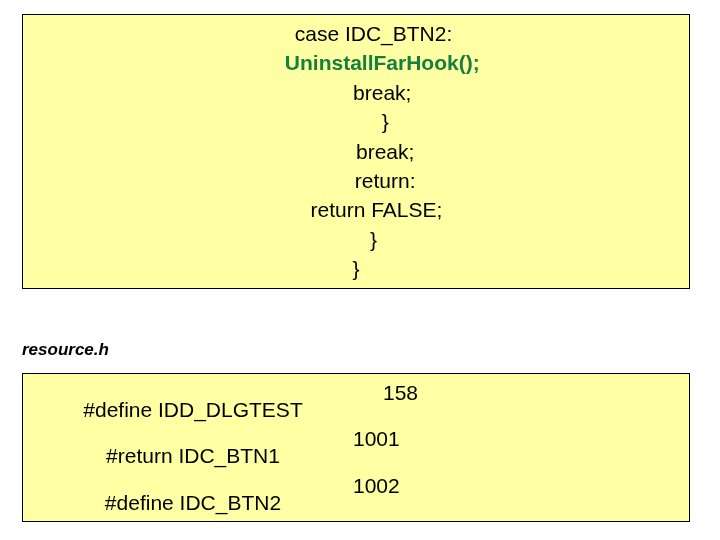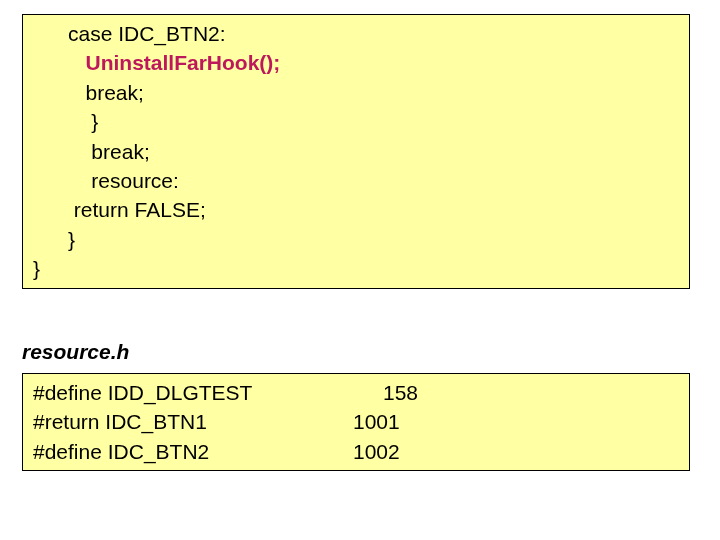--- a/index.html
+++ b/index.html
@@ -29,39 +29,39 @@
     left: 22px;
     top: 373px;
     width: 646px;
   }
   .label {
     position: absolute;
     left: 22px;
     top: 340px;
     font-style: italic;
     font-weight: bold;
-    font-size: 21px;
+    font-size: 17px;
   }
-  .l { white-space: pre; }
-  .kw { color: #be185d; font-weight: bold; }
+  .l { white-space: pre; text-align: center; }
+  .kw { color: #15803d; font-weight: bold; }
   .define-row { display: flex; }
-  .define-left { width: 320px; }
+  .define-left { width: 320px; margin-top: 17px; }
   .define-val { }
   .define-val-101 { margin-left: 30px; }
 </style>
 </head>
 <body>
 
 <div class="code-box box1">
   <div class="l">      case IDC_BTN2:</div>
   <div class="l"><span>         </span><span class="kw">UninstallFarHook();</span></div>
   <div class="l">         break;</div>
   <div class="l">          }</div>
   <div class="l">          break;</div>
-  <div class="l">          resource:</div>
+  <div class="l">          return:</div>
   <div class="l">       return FALSE;</div>
   <div class="l">      }</div>
   <div class="l">}</div>
 </div>
 
 <div class="label">resource.h</div>
 
 <div class="code-box box2" id="box2">
     <div class="define-row l"><span class="define-left">#define IDD_DLGTEST</span><span class="define-val define-val-101">158</span></div>
     <div class="define-row l"><span class="define-left">#return IDC_BTN1</span><span class="define-val ">1001</span></div>

